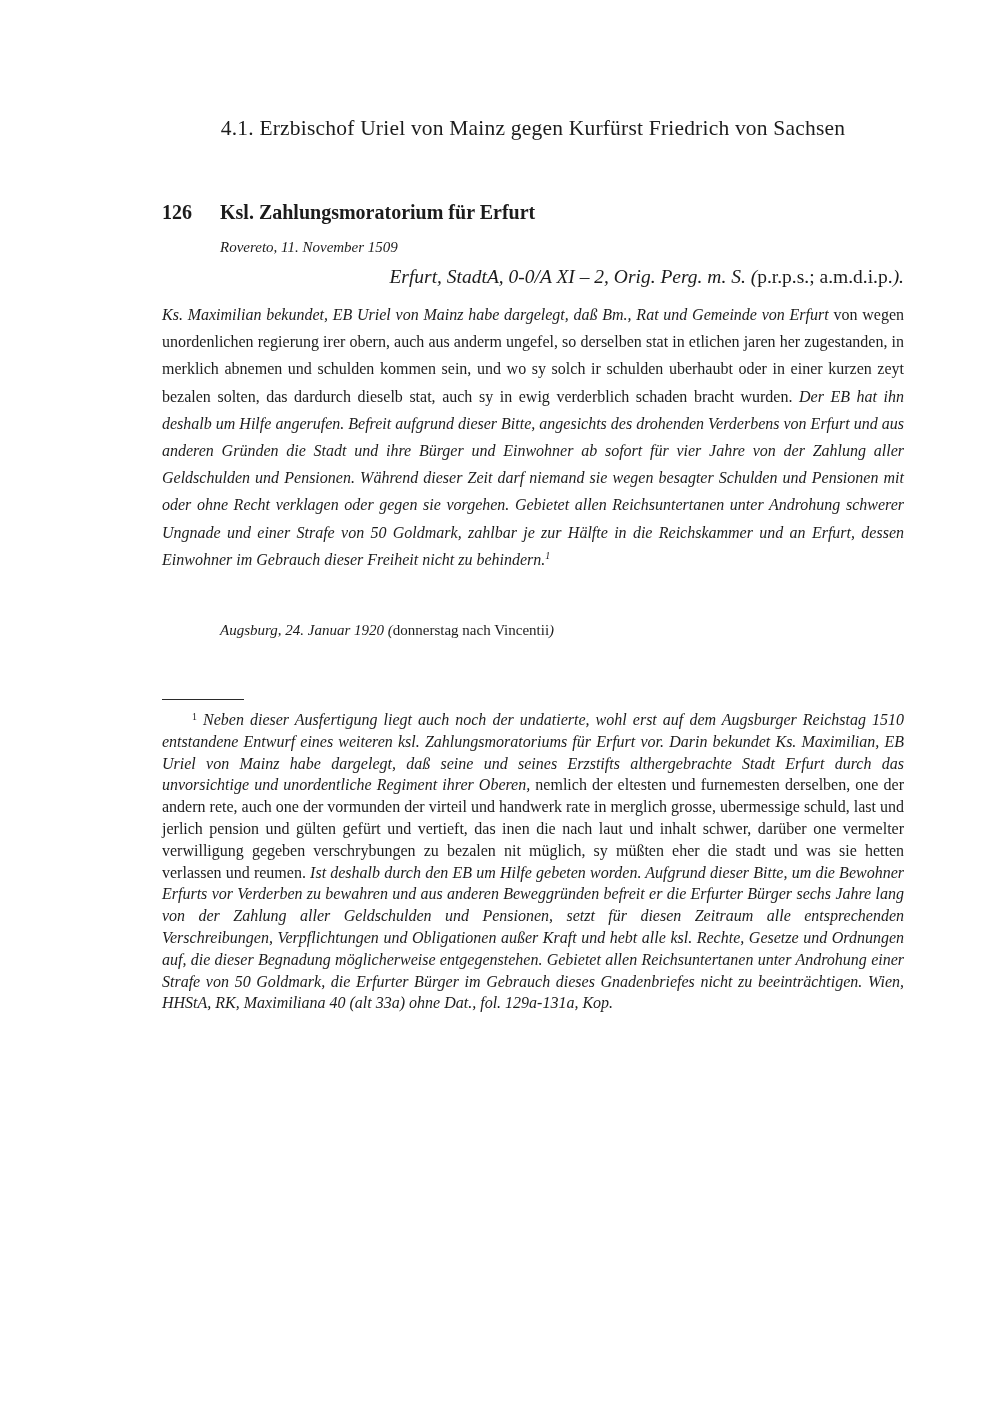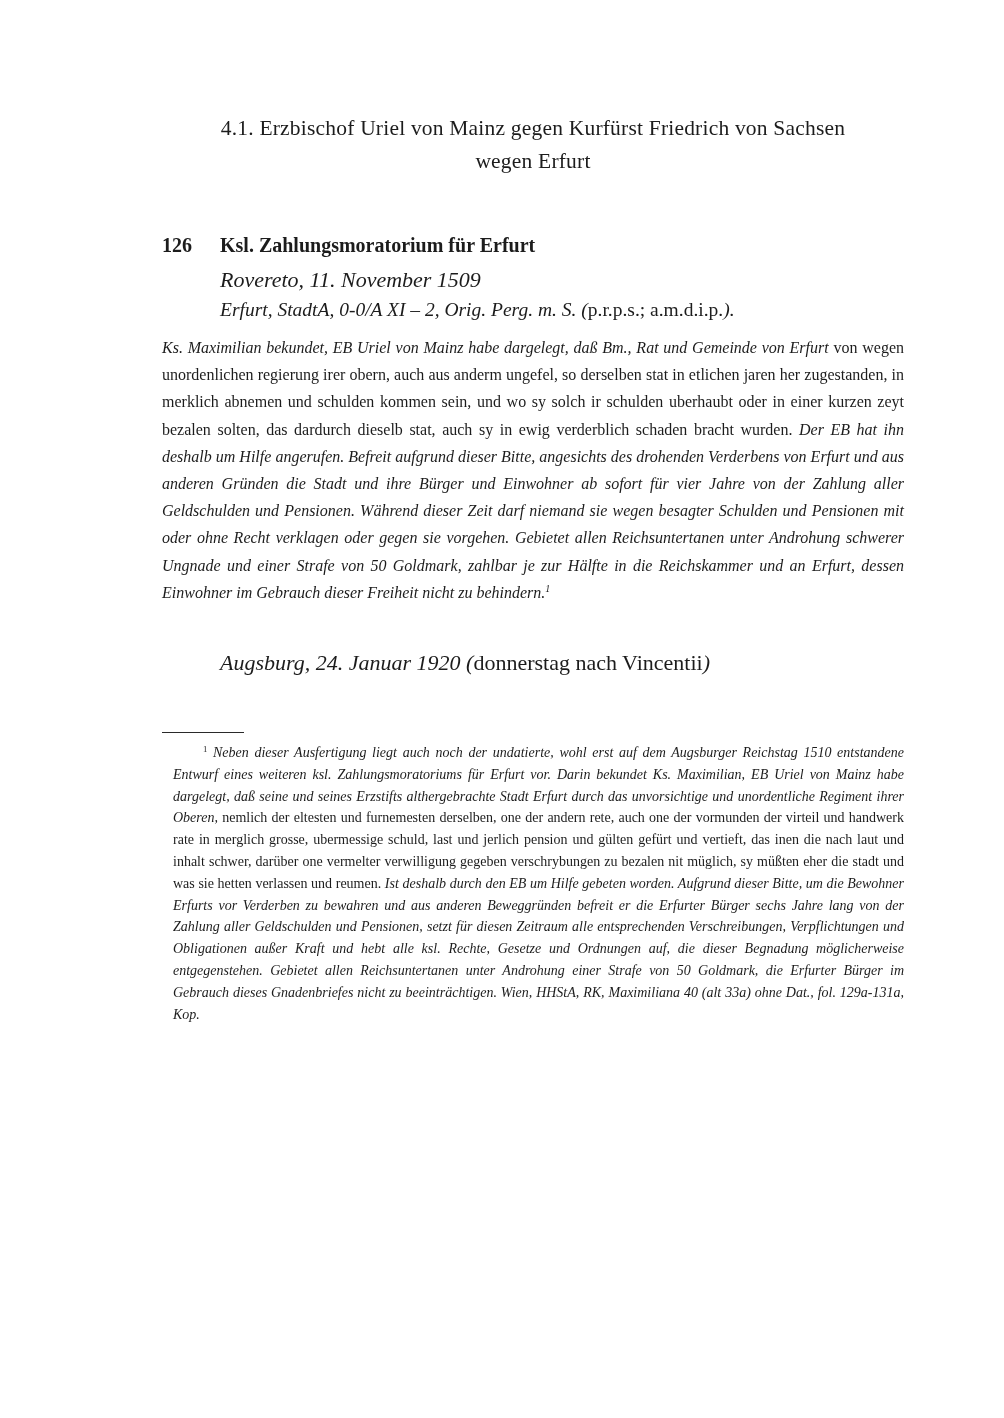--- a/index.html
+++ b/index.html
@@ -28,67 +28,66 @@
     font-weight: bold;
     font-size: 20px;
     line-height: 27px;
   }
   .entry-num { width: 58px; flex: none; }
   .entry-title { flex: 1; text-align: justify; font-family: Liberation Serif, serif; }
   .entry-126 { margin-top: 54px; }
   .entry-127 { margin-top: 44px; }
   .dateline {
     margin: 8px 0 0 58px;
-    font-size: 22px;
+    font-size: 15px;
     font-style: italic;
     line-height: 26px;
   }
   .archive {
     margin: 4px 0 0 58px;
     font-size: 19.5px;
     font-style: italic;
     line-height: 26px;
+    text-align: right;
   }
   .body-text {
     margin-top: 11px;
     font-size: 16px;
     line-height: 27.2px;
     text-align: justify;
   }
   .footnote-block { margin-top: 56px; }
   .footnote-rule {
     width: 82px;
     border-top: 1.6px solid #2a2a2a;
     margin-bottom: 9px;
   }
   .footnote {
-    font-size: 14px;
+    font-size: 16px;
     line-height: 21.8px;
     text-align: justify;
     text-indent: 30px;
-    margin-left: 11px;
   }
   .seg-italic { font-style: italic; }
   .seg-roman { font-style: normal; }
   sup {
     font-size: 0.62em;
     line-height: 0;
     vertical-align: baseline;
     position: relative;
     top: -0.55em;
   }
 </style>
 </head>
 <body>
 
 <div class="page">
 
   <h1 class="section-title">
     <span class="t-line">4.1. Erzbischof Uriel von Mainz gegen Kurfürst Friedrich von Sachsen</span>
-    <span class="t-line">wegen Erfurt</span>
   </h1>
 
   <section class="entry entry-126">
     <div class="entry-head">
       <span class="entry-num">126</span>
       <span class="entry-title">Ksl. Zahlungsmoratorium für Erfurt</span>
     </div>
     <p class="dateline">Rovereto, 11. November 1509</p>
     <p class="archive"><span class="seg-italic">Erfurt, StadtA, 0-0/A XI – 2, Orig. Perg. m. S. (</span><span class="seg-roman">p.r.p.s.; a.m.d.i.p.</span><span class="seg-italic">).</span></p>
     <p class="body-text"><span class="seg-italic">Ks. Maximilian bekundet, EB Uriel von Mainz habe dargelegt, daß Bm., Rat und Gemeinde von Erfurt </span><span class="seg-roman">von wegen unordenlichen regierung irer obern, auch aus anderm ungefel, so derselben stat in etlichen jaren her zugestanden, in merklich abnemen und schulden kommen sein, und wo sy solch ir schulden uberhaubt oder in einer kurzen zeyt bezalen solten, das dardurch dieselb stat, auch sy in ewig verderblich schaden bracht wurden. </span><span class="seg-italic">Der EB hat ihn deshalb um Hilfe angerufen. Befreit aufgrund dieser Bitte, angesichts des drohenden Verderbens von Erfurt und aus anderen Gründen die Stadt und ihre Bürger und Einwohner ab sofort für vier Jahre von der Zahlung aller Geldschulden und Pensionen. Während dieser Zeit darf niemand sie wegen besagter Schulden und Pensionen mit oder ohne Recht verklagen oder gegen sie vorgehen. Gebietet allen Reichsuntertanen unter Androhung schwerer Ungnade und einer Strafe von 50 Goldmark, zahlbar je zur Hälfte in die Reichskammer und an Erfurt, dessen Einwohner im Gebrauch dieser Freiheit nicht zu behindern.</span><sup class="seg-italic">1</sup></p>

